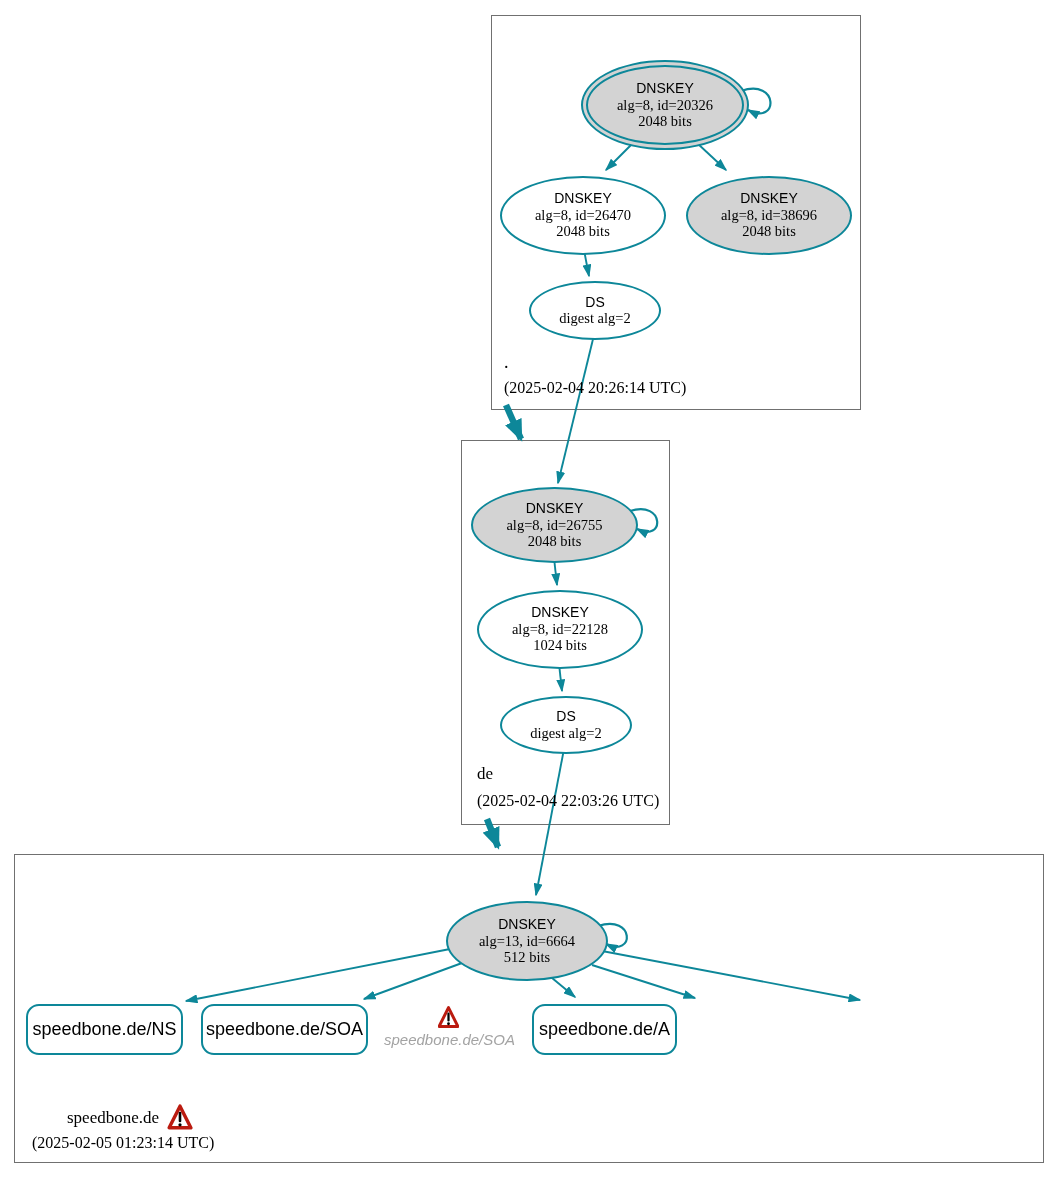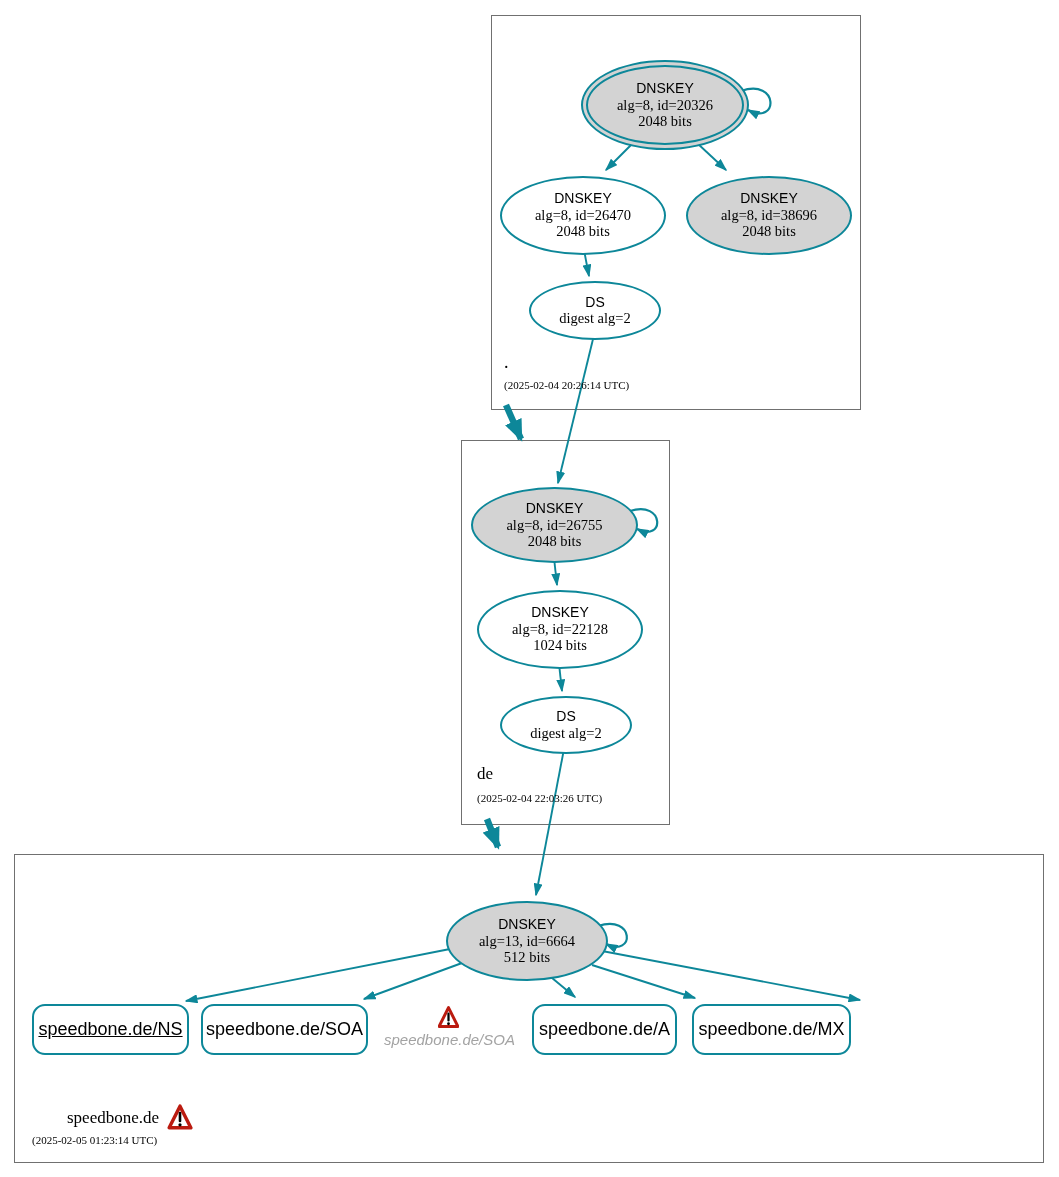--- a/index.html
+++ b/index.html
@@ -10,21 +10,21 @@
   .node{position:absolute;display:flex;flex-direction:column;align-items:center;justify-content:center;
         border:2.6px solid #0d8799;border-radius:50%;background:#fff;text-align:center;z-index:3;line-height:1.12;}
   .node.gray{background:#d3d3d3;}
   .node.double::before{content:"";position:absolute;inset:3px;border:2.3px solid #0d8799;border-radius:50%;}
   .node .t{font-family:"Liberation Sans",sans-serif;font-size:14px;}
   .node .d{font-family:"Liberation Serif",serif;font-size:14.5px;}
   .rrset{position:absolute;display:flex;align-items:center;justify-content:center;height:47px;
          border:2.4px solid #0d8799;border-radius:13px;background:#fff;z-index:3;
          font-family:"Liberation Sans",sans-serif;font-size:18px;}
   .zlabel{position:absolute;font-size:17px;z-index:3;}
-  .tstamp{position:absolute;font-size:11px;z-index:3;}
+  .tstamp{position:absolute;font-size:16px;z-index:3;}
   .warn-rrset-label{position:absolute;width:130px;text-align:center;z-index:3;
          font-family:"Liberation Sans",sans-serif;font-style:italic;font-size:15px;color:#a3a3a3;}
   .warn-icon{position:absolute;z-index:4;}
 </style>
 </head>
 <body>
 
 <div class="canvas">
 
   <div class="zone-box" style="left:491px;top:15px;width:368px;height:393px;"></div>
@@ -103,31 +103,28 @@
   </div>
   <div class="zlabel" style="left:477px;top:764px;">de</div>
   <div class="tstamp" style="left:477px;top:792px;">(2025-02-04 22:03:26 UTC)</div>
 
   <div class="node gray" style="left:446px;top:901px;width:158px;height:76px;">
     <span class="t">DNSKEY</span>
     <span class="d">alg=13, id=6664</span>
     <span class="d">512 bits</span>
   </div>
 
-  <div class="rrset" style="left:32px;top:1004px;width:153px;text-decoration:underline;">
+  <div class="rrset" style="left:26px;top:1004px;width:153px;">
     <span>speedbone.de/NS</span>
   </div>
   <div class="rrset" style="left:201px;top:1004px;width:163px;">
     <span>speedbone.de/SOA</span>
   </div>
   <div class="rrset" style="left:532px;top:1004px;width:141px;">
     <span>speedbone.de/A</span>
-  </div>
-  <div class="rrset" style="left:692px;top:1004px;width:155px;">
-    <span>speedbone.de/MX</span>
   </div>
 
   <svg class="warn-icon" style="left:438px;top:1005px;" width="21" height="24" viewBox="0 0 28 30">
     <path d="M14 2.5 L26.5 27.5 L1.5 27.5 Z" fill="#ffffff" stroke="#bb1b10" stroke-width="4" stroke-linejoin="round"></path>
     <path d="M14 10.5 L14 19.5" stroke="#000" stroke-width="3" stroke-linecap="round"></path>
     <circle cx="14" cy="24" r="1.9" fill="#000"></circle>
   </svg>
   <div class="warn-rrset-label" style="left:384px;top:1031px;">speedbone.de/SOA</div>
 
   <div class="zlabel" style="left:32px;top:1108px;margin-left:35px;">speedbone.de</div>

